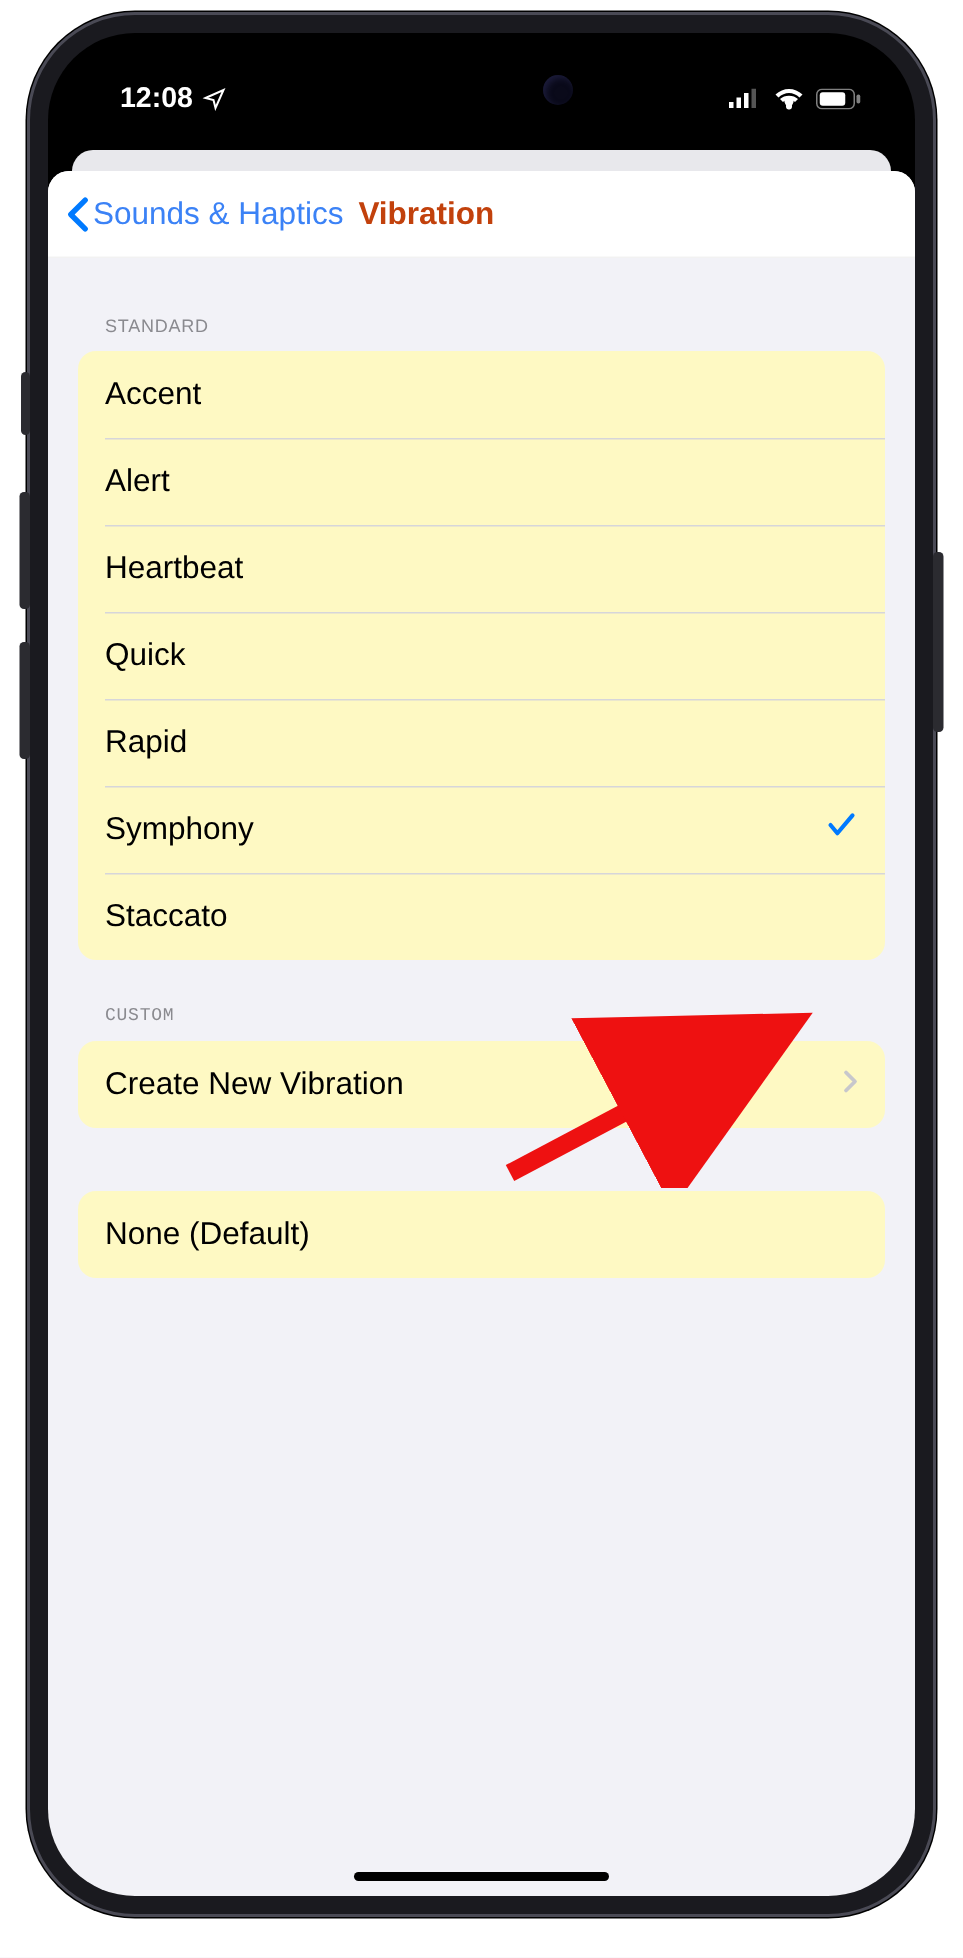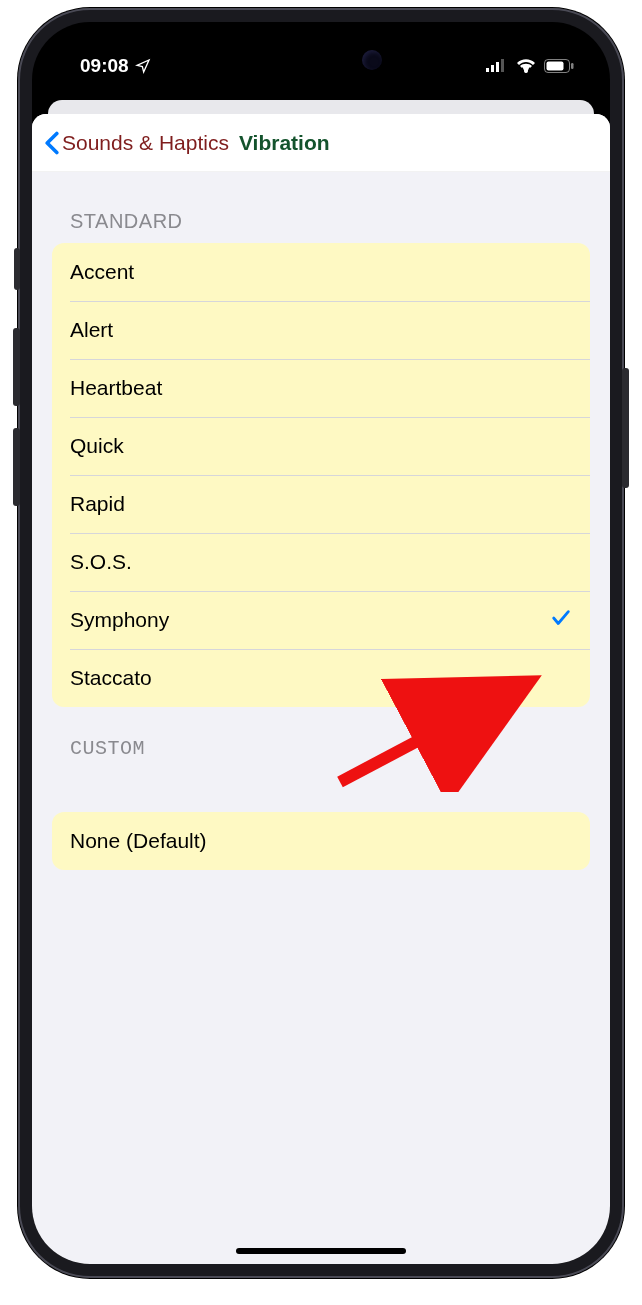--- a/index.html
+++ b/index.html
@@ -108,36 +108,36 @@
     display: flex;
     align-items: center;
     height: 58px;
     padding: 0 10px;
     border-bottom: 0.5px solid rgba(0,0,0,0.05);
   }
   .back-btn {
     display: flex;
     align-items: center;
     gap: 2px;
-    color: #7f1d1d;
+    color: #3b82f6;
     font-size: 21px;
     cursor: pointer;
     padding: 4px 2px;
   }
   .back-chevron svg { display: block; }
   .nav-title {
     font-weight: 600;
     font-size: 21px;
-    color: #14532d;
+    color: #c2410c;
     margin-left: 8px;
   }
   .content { padding: 0 20px; }
   .section-header {
     padding: 38px 18px 10px 18px;
-    font-size: 20px;
+    font-size: 12px;
     letter-spacing: 0.5px;
     color: #8a8a8f;
     text-transform: uppercase;
   }
   .section-header.tight { padding-top: 30px; font-family: Liberation Mono, monospace; }
   .list-group {
     background: #fef9c3;
     border-radius: 12px;
     overflow: hidden;
   }
@@ -187,21 +187,21 @@
   <div class="side-button btn-left-1"></div>
   <div class="side-button btn-left-2"></div>
   <div class="side-button btn-left-3"></div>
   <div class="side-button btn-right"></div>
 
   <div class="screen">
     <div class="notch"></div>
 
     <div class="status-bar">
       <div class="status-left">
-        <span>09:08</span>
+        <span>12:08</span>
         <span>
           <svg width="16" height="16" viewBox="0 0 24 24" fill="none" stroke="#fff" stroke-width="2">
             <path d="M3 11 L21 3 L13 21 L11 13 Z" fill="none"></path>
           </svg>
         </span>
       </div>
       <div class="status-right">
         <span>
           <svg width="22" height="14" viewBox="0 0 22 14">
             <rect x="0" y="9" width="3" height="4" fill="#fff"></rect>
@@ -257,36 +257,43 @@
             <div class="list-row">
               <span>Heartbeat</span>
             </div>
             <div class="list-row">
               <span>Quick</span>
             </div>
             <div class="list-row">
               <span>Rapid</span>
             </div>
             <div class="list-row">
-              <span>S.O.S.</span>
-            </div>
-            <div class="list-row">
               <span>Symphony</span>
               <span class="row-check">
                 <svg width="22" height="22" viewBox="0 0 24 24">
                   <path d="M4 12 L9 18 L20 5" fill="none" stroke="#007aff" stroke-width="3" stroke-linecap="round" stroke-linejoin="round"></path>
                 </svg>
               </span>
             </div>
             <div class="list-row">
               <span>Staccato</span>
             </div>
           </div>
 
           <div class="section-header tight">CUSTOM</div>
+          <div class="list-group">
+            <div class="list-row">
+              <span>Create New Vibration</span>
+              <span class="row-chevron">
+                <svg width="10" height="16" viewBox="0 0 10 16">
+                  <path d="M2 2 L8 8 L2 14" fill="none" stroke="#c7c7cc" stroke-width="2.5" stroke-linecap="round" stroke-linejoin="round"></path>
+                </svg>
+              </span>
+            </div>
+          </div>
 
           <div class="list-group mt">
             <div class="list-row">
               <span>None (Default)</span>
             </div>
           </div>
 
         </div>
         <div class="home-indicator"></div>
       </div>

